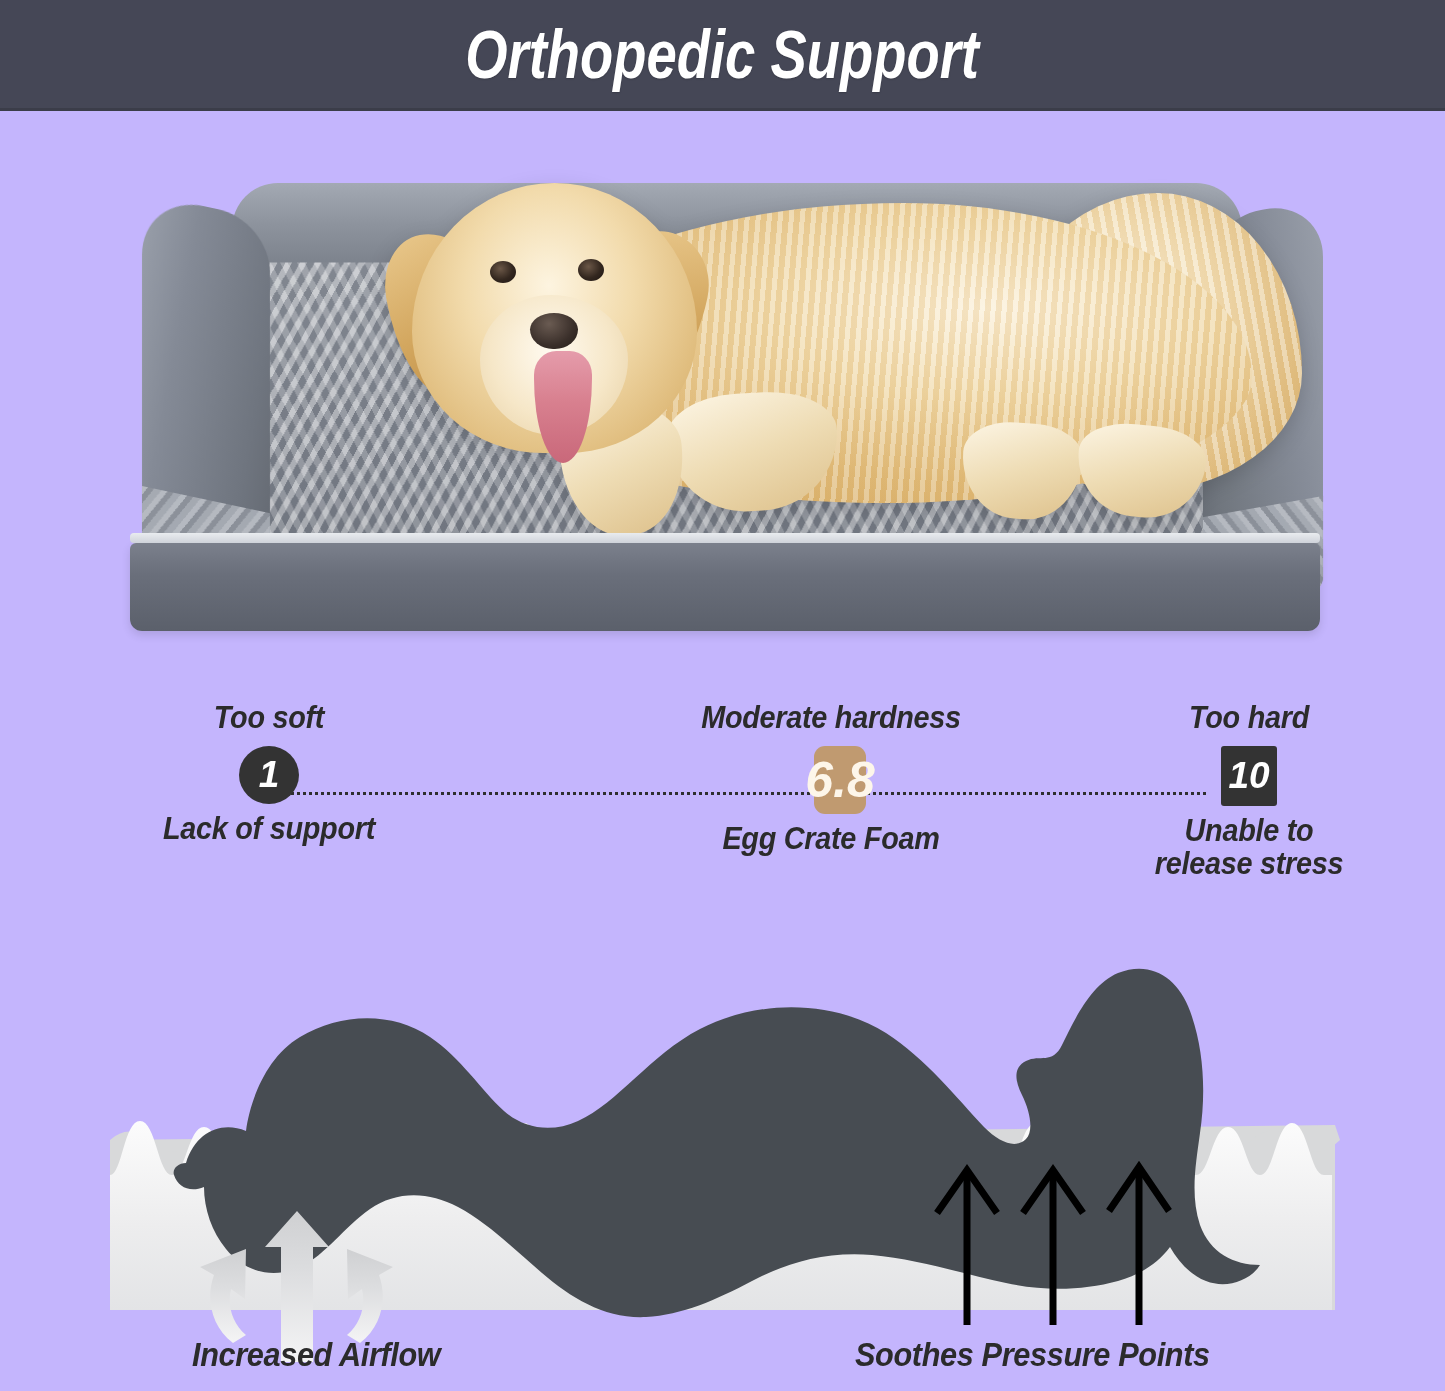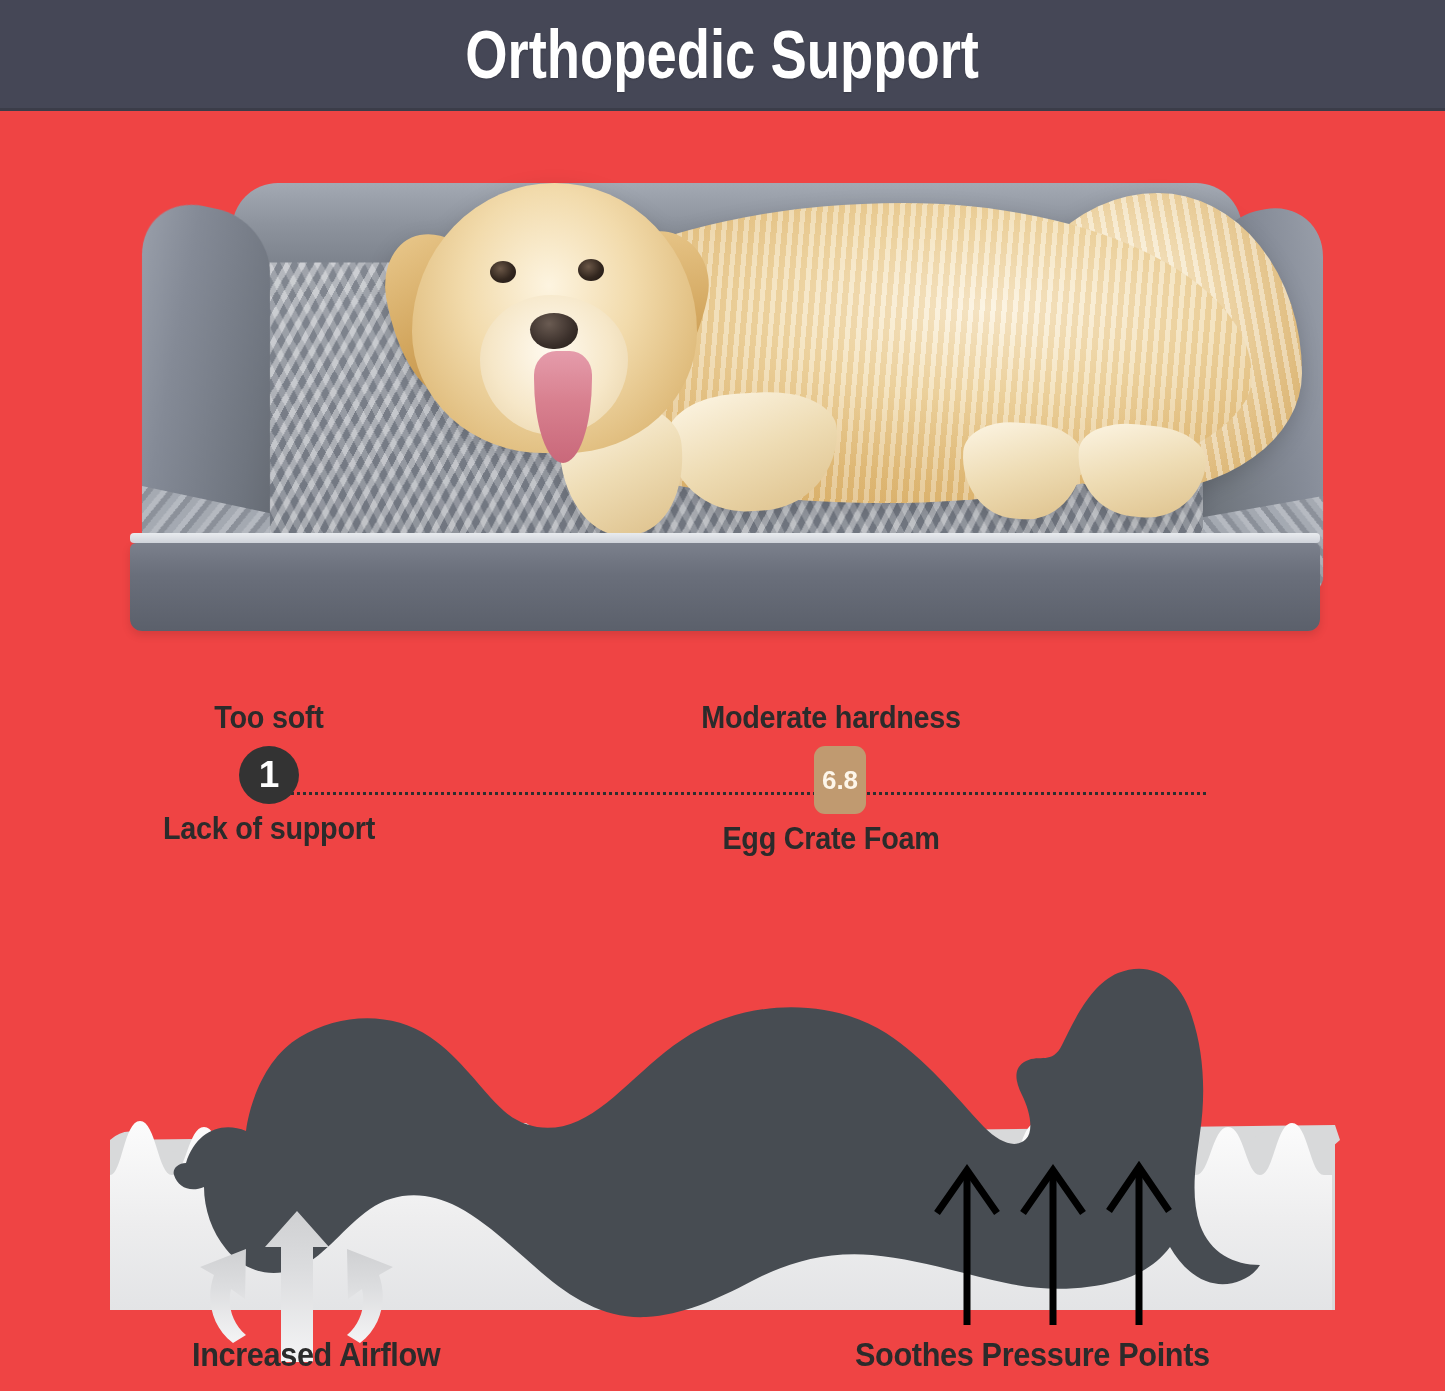--- a/index.html
+++ b/index.html
@@ -1,21 +1,21 @@
 <!DOCTYPE html>
 <html><head>
 <meta charset="utf-8">
 <style>
   html,body{margin:0;padding:0;background:#fff;}
   body{
     font-family:"Liberation Sans", sans-serif;
     width:1445px;height:1391px;position:relative;overflow:hidden;
     -webkit-font-smoothing:antialiased;
   }
-  .page{position:absolute;inset:0;background:#ef4444;}
+  .page{position:absolute;inset:0;background:#c4b5fd;font-style:italic;}
 
   
   .header{
     position:absolute;left:0;top:0;width:1445px;height:108px;
     background:#454756;
     display:flex;align-items:center;justify-content:center;
     border-bottom:3px solid #3b3d49;
   }
   .header-title{
     color:#ffffff;font-size:68px;line-height:1;font-weight:bold;
@@ -160,21 +160,21 @@
   .badge{
     display:inline-flex;align-items:center;justify-content:center;
     color:#fff;font-weight:bold;position:relative;z-index:3;
   }
   .badge-circle{
     width:60px;height:58px;border-radius:50%;background:#333333;
     font-size:37px;
   }
   .badge-round{
     width:52px;height:68px;border-radius:11px;background:#c09a70;
-    font-size:26px;color:#fdf6ea;margin-left:18px;
+    font-size:50px;color:#fdf6ea;margin-left:18px;
   }
   .badge-square{
     width:56px;height:60px;border-radius:3px;background:#333333;
     font-size:37px;
   }
   .col-soft{left:90px;top:0;width:350px;}
   .col-mod{left:632px;top:0;width:390px;}
   .col-hard{left:1080px;top:0;width:330px;}
   .gap-a{height:10px;}
   .gap-b{height:8px;}
@@ -241,20 +241,30 @@
     </div>
 
     <div class="scale-col col-mod">
       <div class="scale-top">Moderate hardness</div>
       <div class="gap-a"></div>
       <div class="badge badge-round">6.8</div>
       <div class="gap-b"></div>
       <div class="scale-bottom">Egg Crate Foam</div>
     </div>
 
+    <div class="scale-col col-hard">
+      <div class="scale-top">Too hard</div>
+      <div class="gap-a"></div>
+      <div class="badge badge-square">10</div>
+      <div class="gap-b"></div>
+      <div class="scale-bottom">
+        <div>Unable to</div>
+        <div>release stress</div>
+      </div>
+    </div>
   </div>
 
   <div class="foamwrap">
     <svg class="foam-svg" width="1445" height="466" viewBox="0 0 1445 466">
       <defs>
         <linearGradient id="foamGrad" x1="0" y1="0" x2="0" y2="1">
           <stop offset="0%" stop-color="#fcfcfc"></stop>
           <stop offset="55%" stop-color="#ededee"></stop>
           <stop offset="100%" stop-color="#e3e4e6"></stop>
         </linearGradient>

